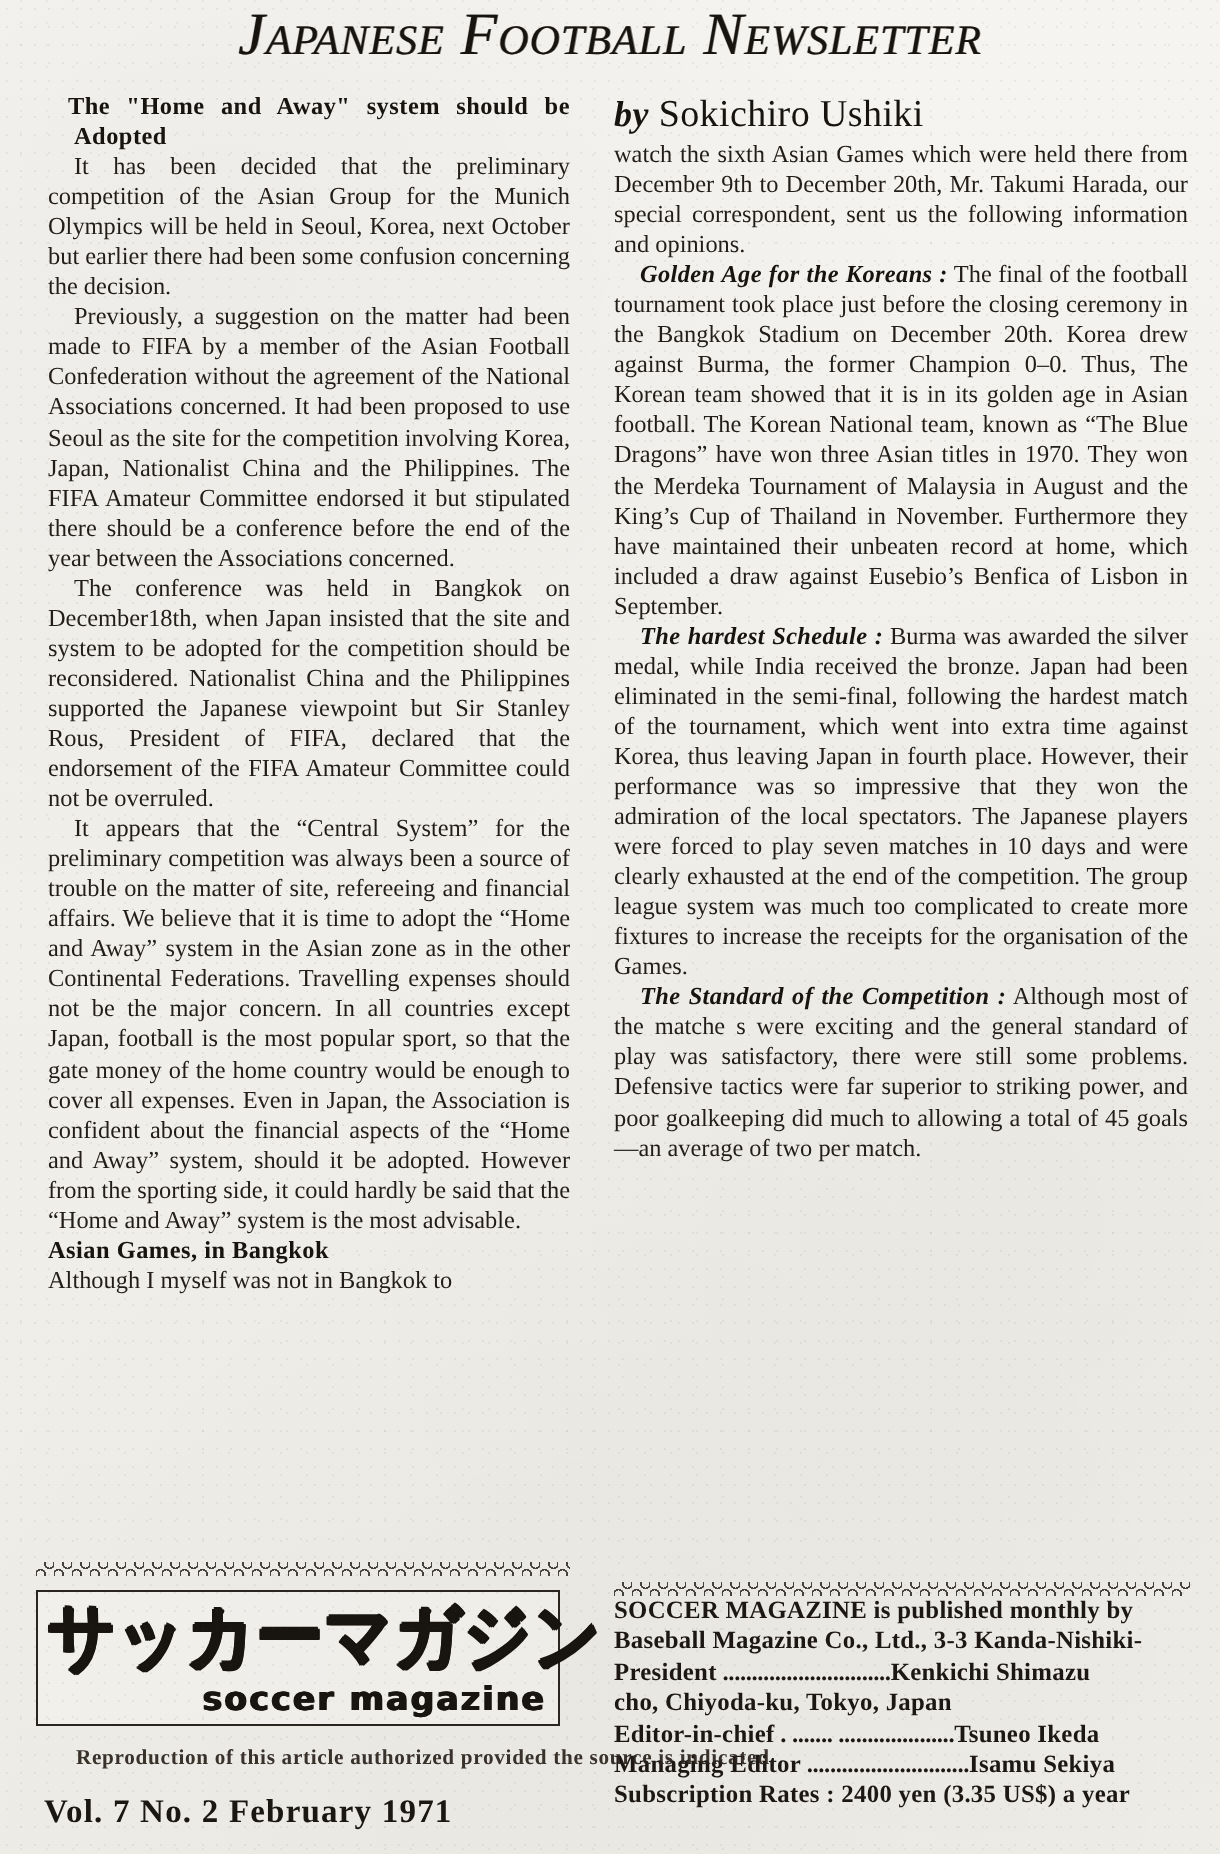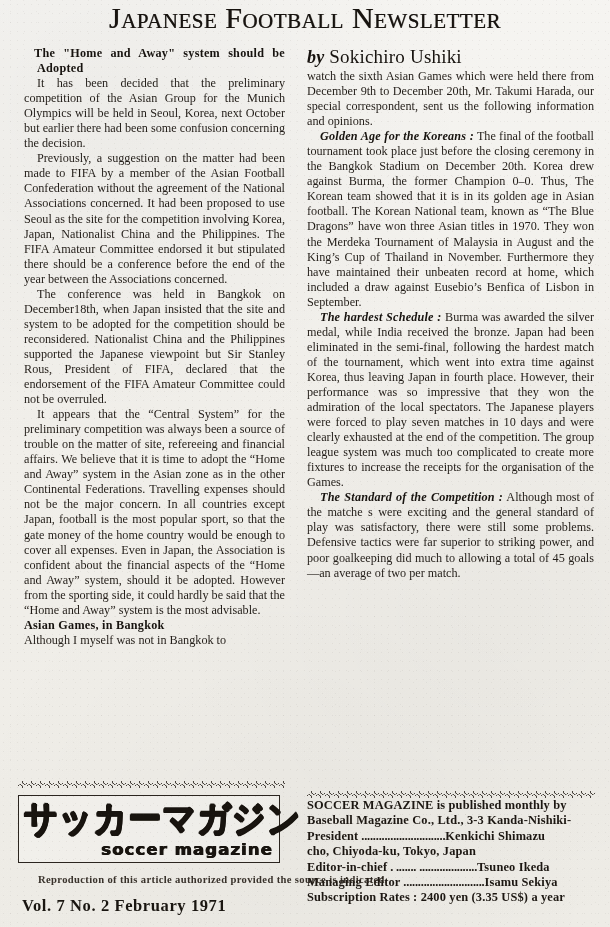--- a/index.html
+++ b/index.html
@@ -53,20 +53,21 @@
     display: inline-block;
     font-family: "Liberation Serif", "DejaVu Serif", serif;
     font-size: 30px;
     line-height: 34px;
     font-weight: 400;
     font-variant: small-caps;
     letter-spacing: 0.5px;
     color: #17130f;
     white-space: nowrap;
     text-shadow: 0.4px 0 0 rgba(23,19,15,0.55), -0.3px 0 0 rgba(23,19,15,0.3);
+    font-style: italic;
   }
 
   
   .col {
     position: absolute;
     top: 46px;
     font-size: 12.2px;
     line-height: 15.05px;
     text-align: justify;
     text-justify: inter-word;

